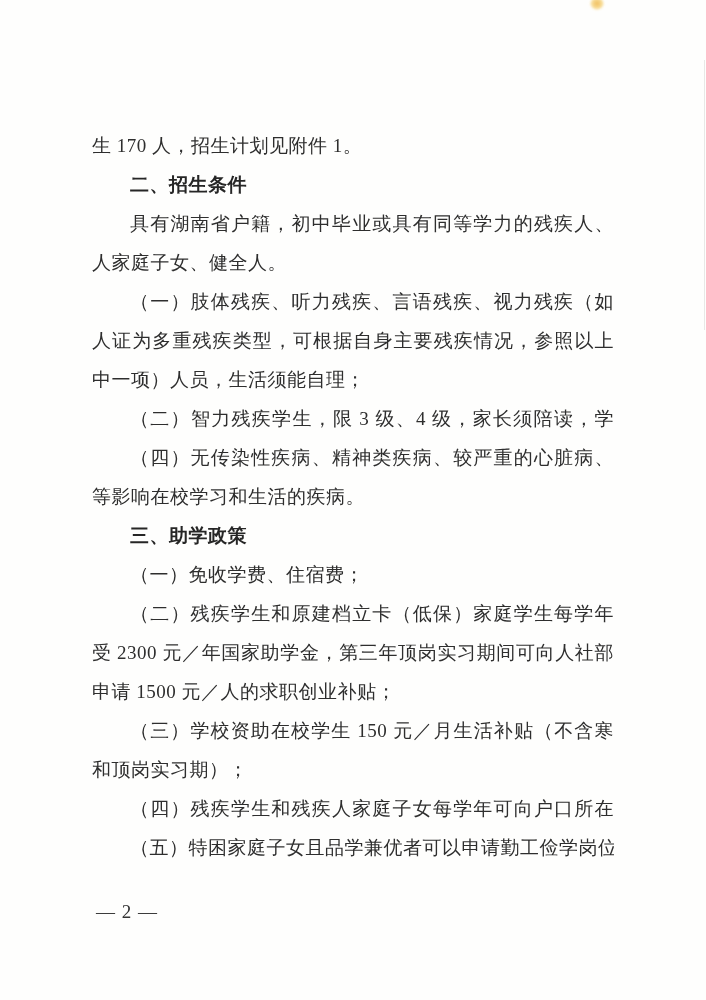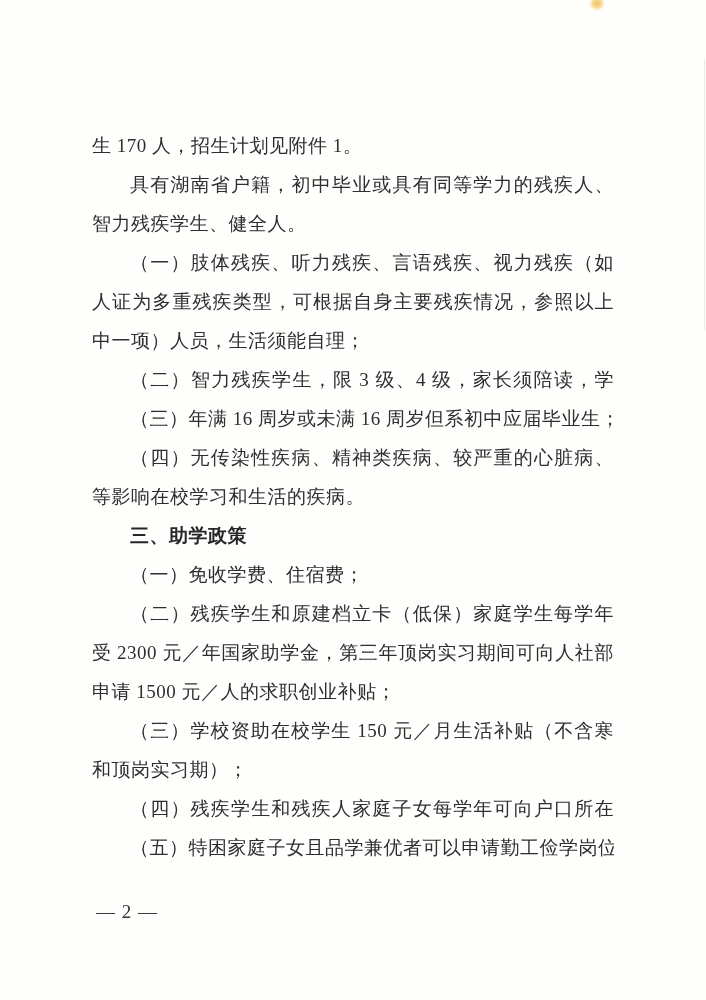--- a/index.html
+++ b/index.html
@@ -79,27 +79,27 @@
 </style>
 </head>
 <body>
 
 <div class="page">
   <div class="smudge"></div>
   <div class="edge-line"></div>
 
   <div class="content">
     <p class="ln">生 170 人，招生计划见附件 1。</p>
+    <p class="ln hd">二、招生条件</p>
     <p class="ln ind fill">具有湖南省户籍，初中毕业或具有同等学力的残疾人、残疾</p>
-    <p class="ln">智力残疾学生、健全人。</p>
+    <p class="ln">人家庭子女、健全人。</p>
     <p class="ln ind fill">（一）肢体残疾、听力残疾、言语残疾、视力残疾（如残疾</p>
     <p class="ln fill">人证为多重残疾类型，可根据自身主要残疾情况，参照以上四类</p>
     <p class="ln">中一项）人员，生活须能自理；</p>
     <p class="ln ind fill">（二）智力残疾学生，限 3 级、4 级，家长须陪读，学校不</p>
-    <p class="ln ind">（三）年满 16 周岁或未满 16 周岁但系初中应届毕业生；</p>
     <p class="ln ind fill">（四）无传染性疾病、精神类疾病、较严重的心脏病、癫痫</p>
     <p class="ln">等影响在校学习和生活的疾病。</p>
     <p class="ln hd">三、助学政策</p>
     <p class="ln ind">（一）免收学费、住宿费；</p>
     <p class="ln ind fill">（二）残疾学生和原建档立卡（低保）家庭学生每学年可享</p>
     <p class="ln fill">受 2300 元／年国家助学金，第三年顶岗实习期间可向人社部门</p>
     <p class="ln">申请 1500 元／人的求职创业补贴；</p>
     <p class="ln ind fill">（三）学校资助在校学生 150 元／月生活补贴（不含寒暑假</p>
     <p class="ln">和顶岗实习期）；</p>
     <p class="ln ind fill">（四）残疾学生和残疾人家庭子女每学年可向户口所在地县</p>

